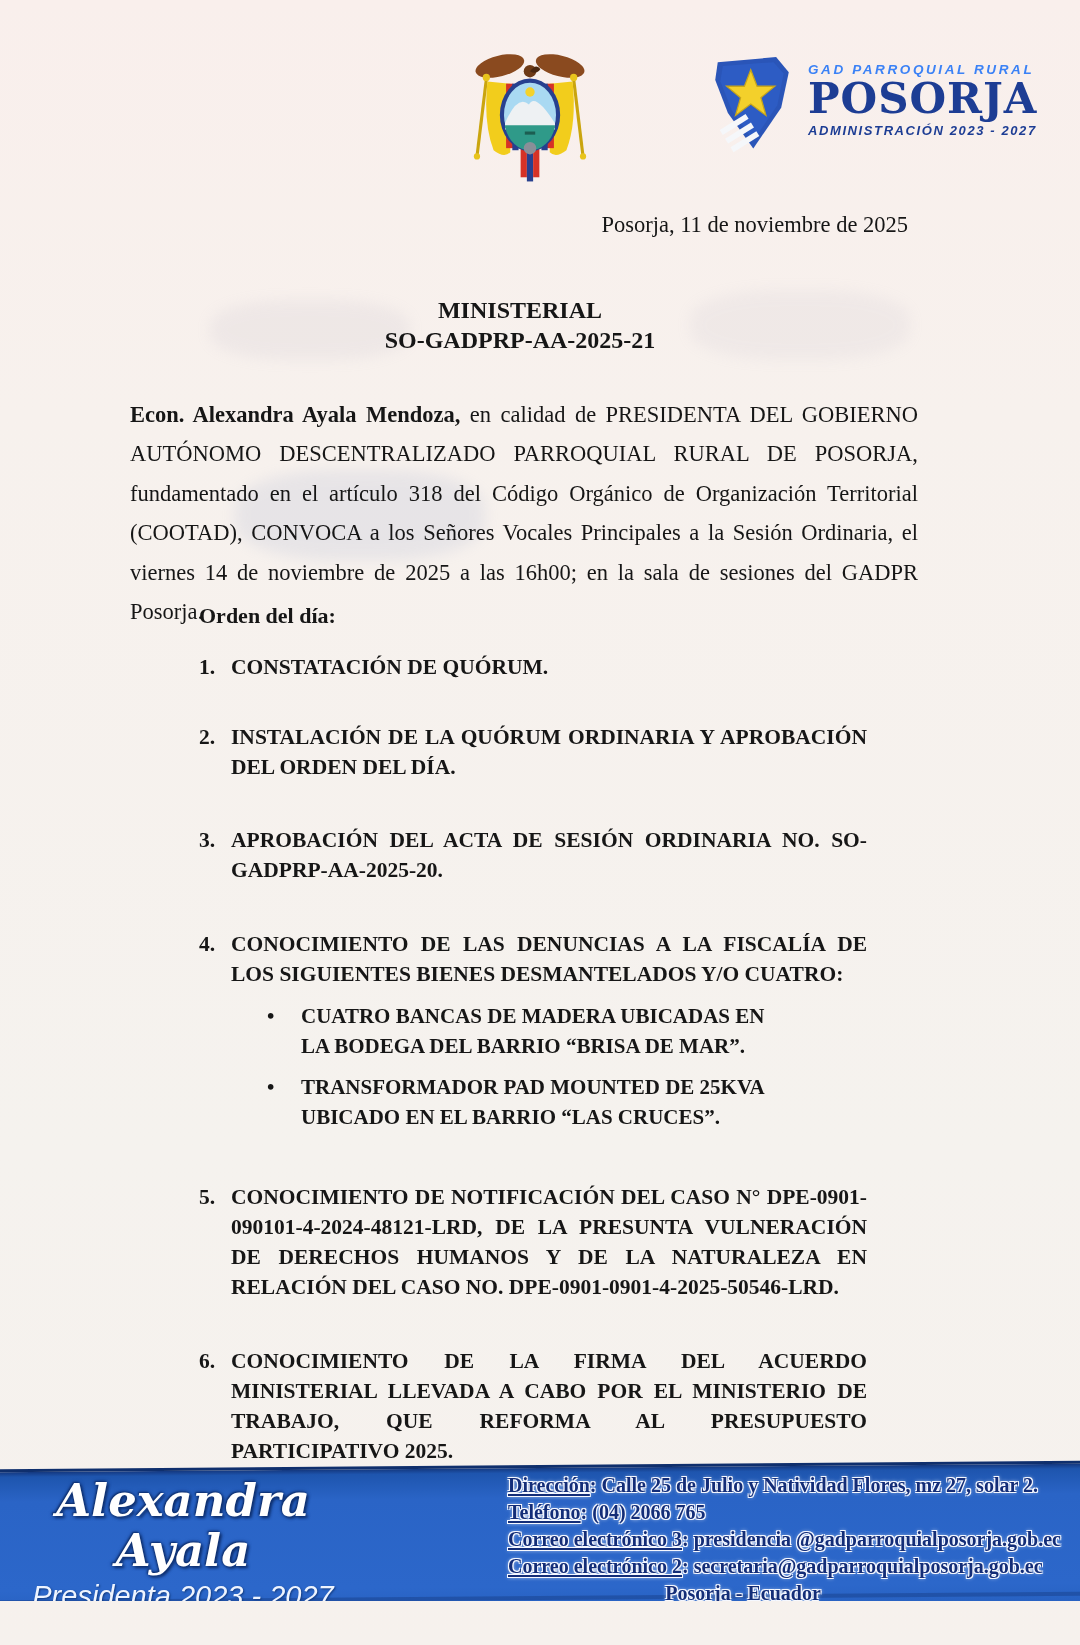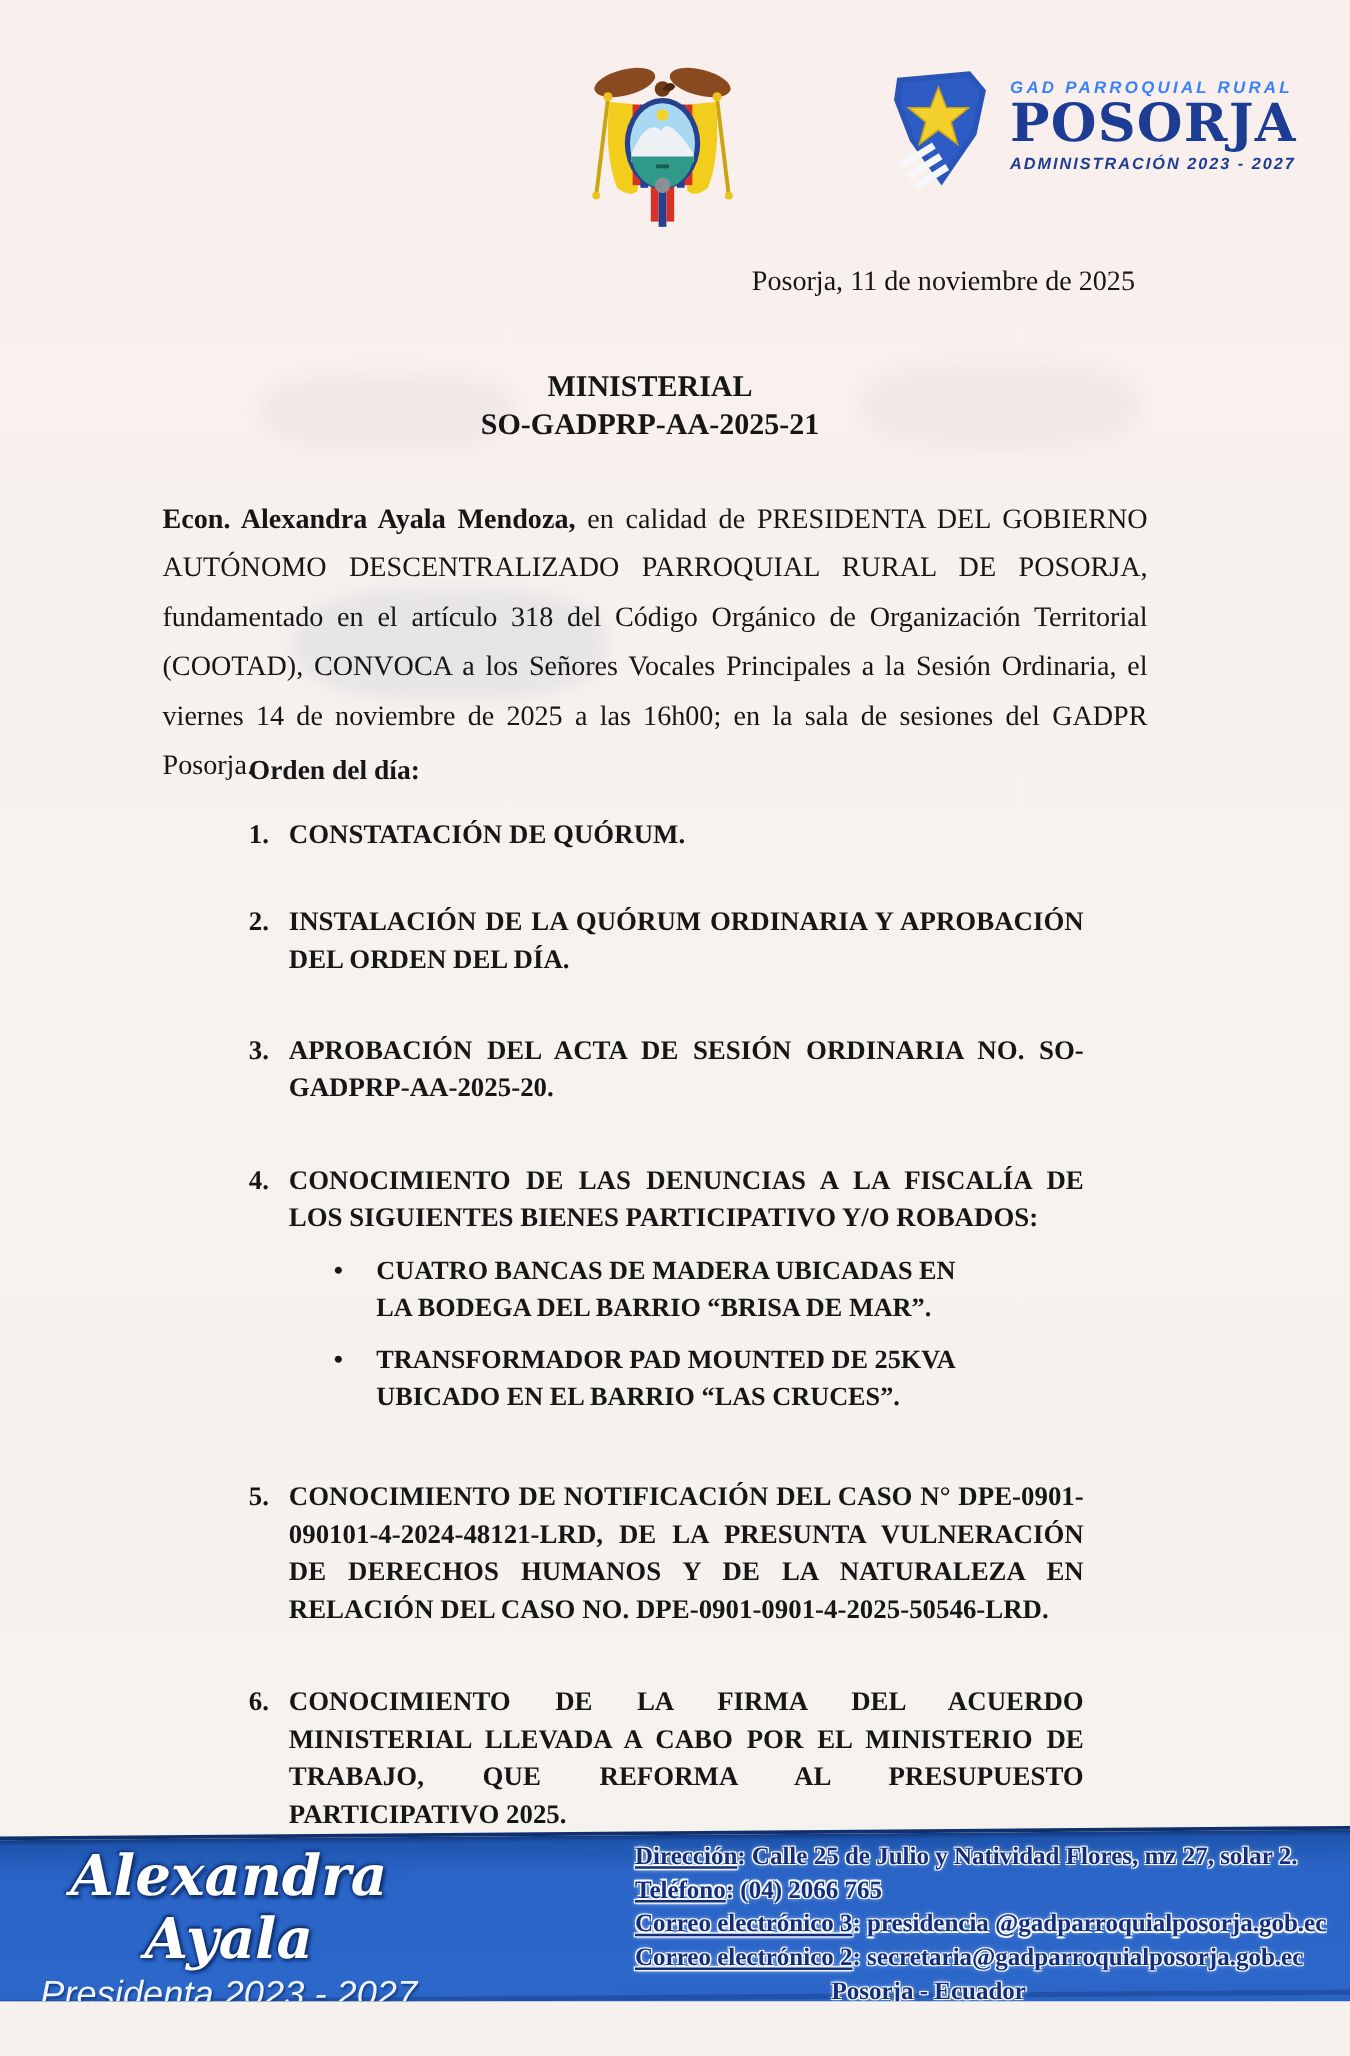--- a/index.html
+++ b/index.html
@@ -146,21 +146,21 @@
   <div class="agenda-item m2">
     <div class="num">2.</div>
     <div class="txt">INSTALACIÓN DE LA QUÓRUM ORDINARIA Y APROBACIÓN DEL ORDEN DEL DÍA.</div>
   </div>
   <div class="agenda-item m3">
     <div class="num">3.</div>
     <div class="txt">APROBACIÓN DEL ACTA DE SESIÓN ORDINARIA NO. SO-GADPRP-AA-2025-20.</div>
   </div>
   <div class="agenda-item m4">
     <div class="num">4.</div>
-    <div class="txt">CONOCIMIENTO DE LAS DENUNCIAS A LA FISCALÍA DE LOS SIGUIENTES BIENES PARTICIPATIVO Y/O ROBADOS:</div>
+    <div class="txt">CONOCIMIENTO DE LAS DENUNCIAS A LA FISCALÍA DE LOS SIGUIENTES BIENES DESMANTELADOS Y/O CUATRO:</div>
   </div>
   <div class="bullets">
     <div class="bullet">
       <span class="dot">•</span>
       <span class="btxt">CUATRO BANCAS DE MADERA UBICADAS EN LA BODEGA DEL BARRIO “BRISA DE MAR”.</span>
     </div>
     <div class="bullet">
       <span class="dot">•</span>
       <span class="btxt">TRANSFORMADOR PAD MOUNTED DE 25KVA UBICADO EN EL BARRIO “LAS CRUCES”.</span>
     </div>

